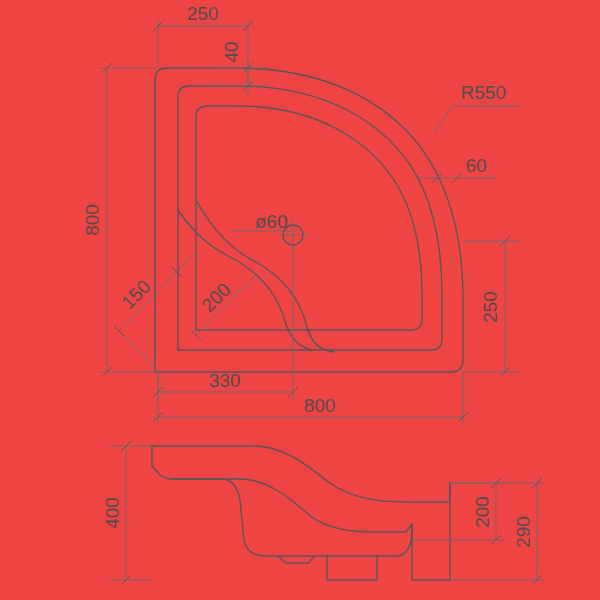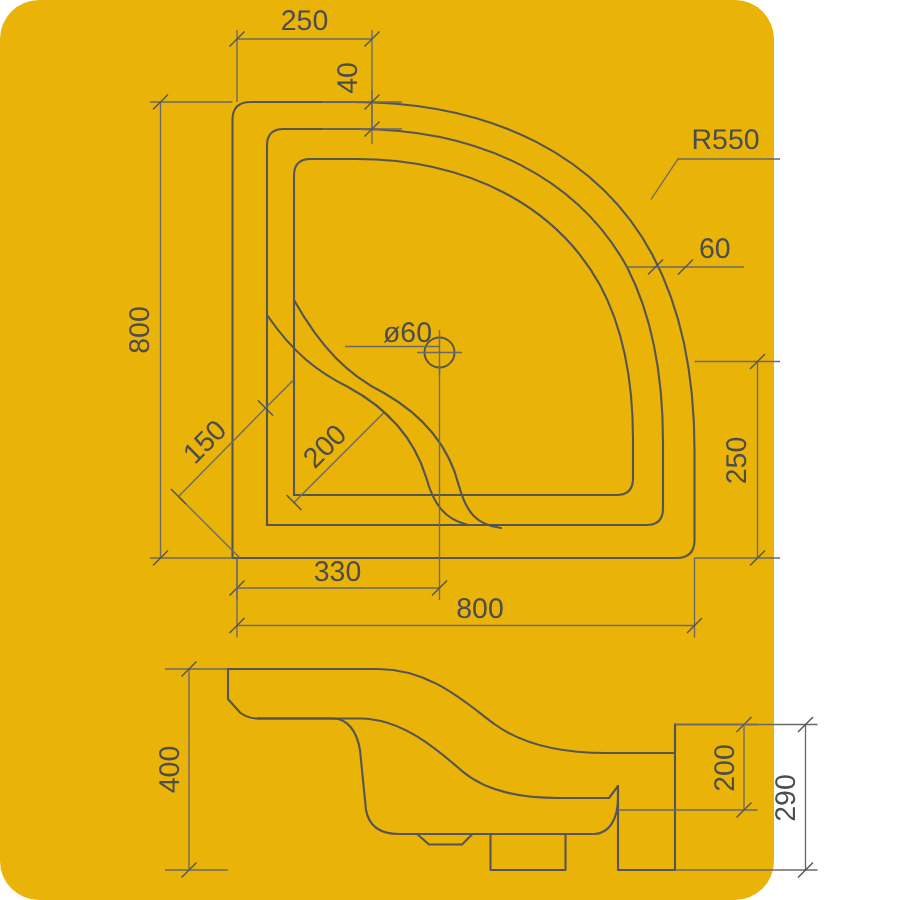--- a/index.html
+++ b/index.html
@@ -1,18 +1,18 @@
 <!DOCTYPE html>
 <html><head>
 <meta charset="utf-8">
 <style>
   html,body{margin:0;padding:0;background:#ffffff;}
   body{width:600px;height:600px;overflow:hidden;
        font-family:"Liberation Sans","DejaVu Sans",sans-serif;}
-  #stage{position:relative;width:516px;height:600px;background:#eab308;border-radius:26px;}
+  #stage{position:relative;width:600px;height:600px;background:#ef4444;}
   svg{display:block;}
   .dimtext{font-family:"Liberation Sans","DejaVu Sans",sans-serif;
            font-size:19px;fill:#4d4d4d;}
 </style>
 </head>
 <body>
 
 <div id="stage">
   <svg width="600" height="600" viewBox="0 0 600 600">
 

